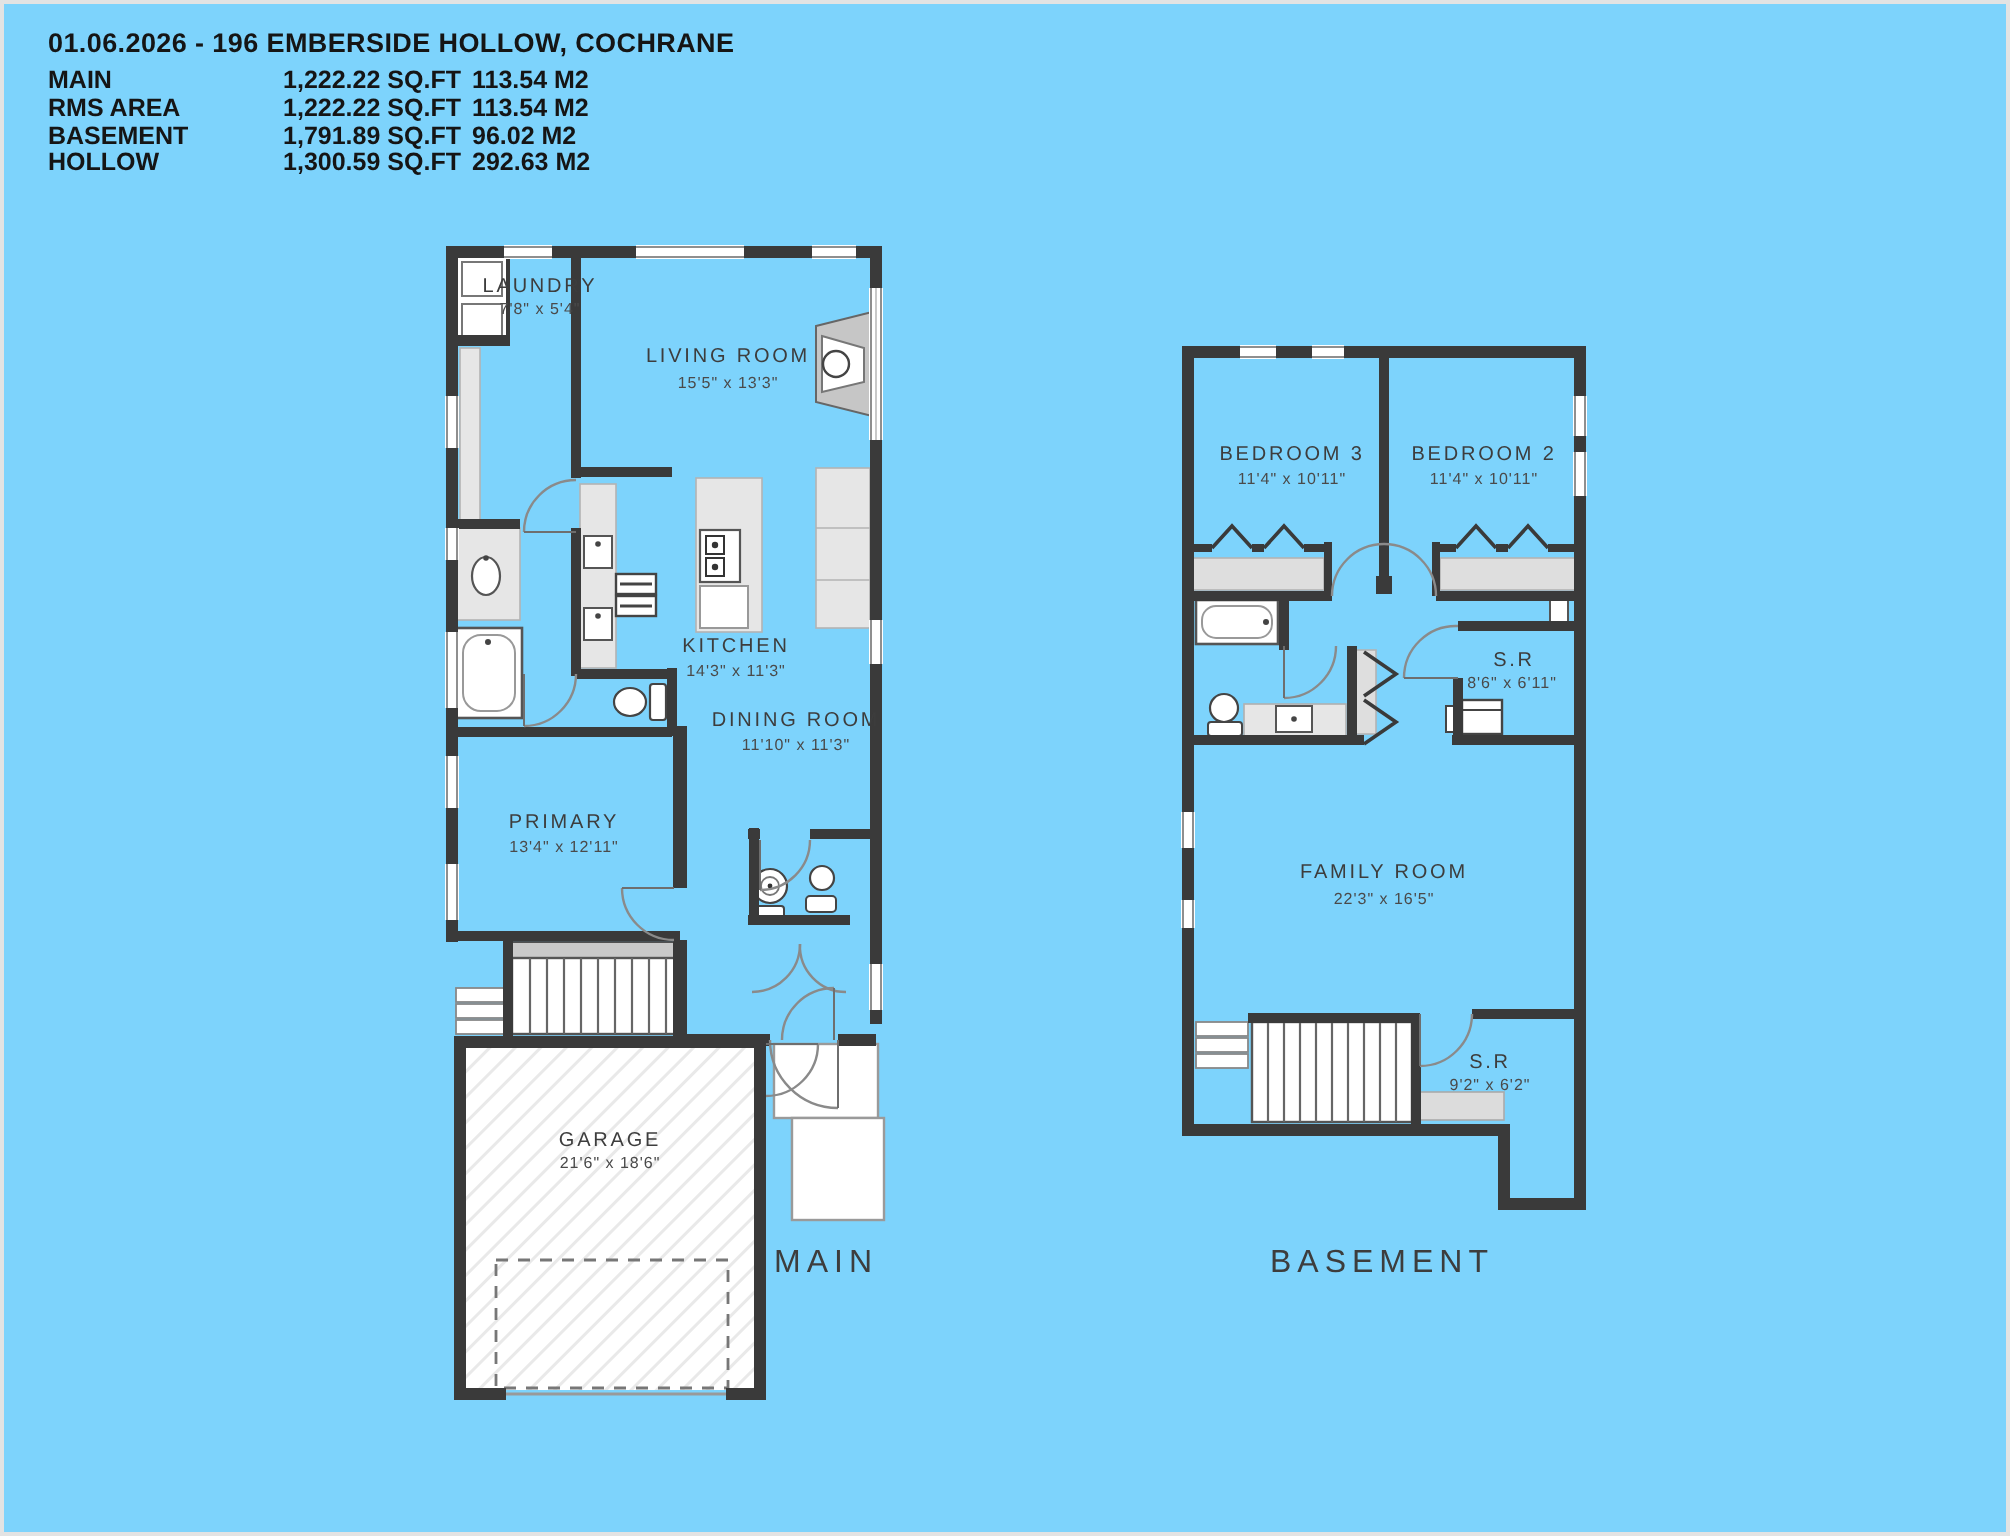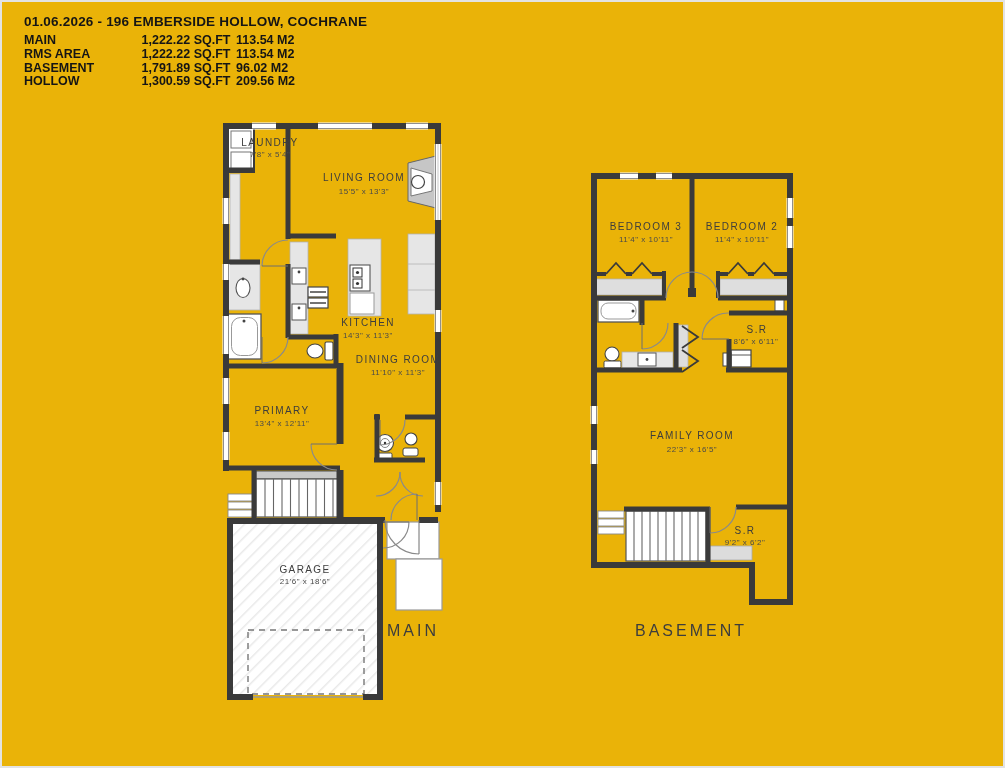--- a/index.html
+++ b/index.html
@@ -1,16 +1,16 @@
 <!DOCTYPE html>
 <html><head>
 <meta charset="utf-8">
 <style>
   html,body{margin:0;padding:0;background:#fff;}
-  .page{position:relative;width:1005px;height:768px;background:#eab308;border:2px solid #e3e3e3;box-sizing:border-box;overflow:hidden;font-family:"Liberation Sans",sans-serif;}
+  .page{position:relative;width:1005px;height:768px;background:#7dd3fc;border:2px solid #e3e3e3;box-sizing:border-box;overflow:hidden;font-family:"Liberation Sans",sans-serif;}
   .header{position:absolute;left:22px;top:12px;color:#151515;}
   .title{font-size:13.5px;font-weight:800;letter-spacing:.2px;margin-bottom:5px;white-space:nowrap;}
   .area-table{font-size:12.5px;font-weight:700;}
   .arow{display:flex;width:302px;line-height:13.8px;}
   .arow .lbl{width:112px;text-align:left;}
   .arow .sqft{width:100px;text-align:center;}
   .arow .m2{width:90px;}
   svg{position:absolute;left:0;top:0;}
   svg text{font-family:"Liberation Sans",sans-serif;fill:#3d3d3d;}
   .room-name{font-size:10px;letter-spacing:1.4px;text-anchor:middle;font-weight:500;}
@@ -39,21 +39,21 @@
         <span class="m2">113.54 M2</span>
       </div>
       <div class="arow">
         <span class="lbl">BASEMENT</span>
         <span class="sqft">1,791.89 SQ.FT</span>
         <span class="m2">96.02 M2</span>
       </div>
       <div class="arow">
         <span class="lbl">HOLLOW</span>
         <span class="sqft">1,300.59 SQ.FT</span>
-        <span class="m2">209.56 M2</span>
+        <span class="m2">292.63 M2</span>
       </div>
     </div>
   </div>
 
   <svg width="1005" height="768" viewBox="0 0 1005 768">
     <defs>
       <pattern id="hatch" width="9" height="9" patternUnits="userSpaceOnUse" patternTransform="rotate(45)">
         <rect width="9" height="9" fill="#ffffff"></rect>
         <line x1="0" y1="0" x2="0" y2="9" stroke="#e9e9e9" stroke-width="3"></line>
       </pattern>

